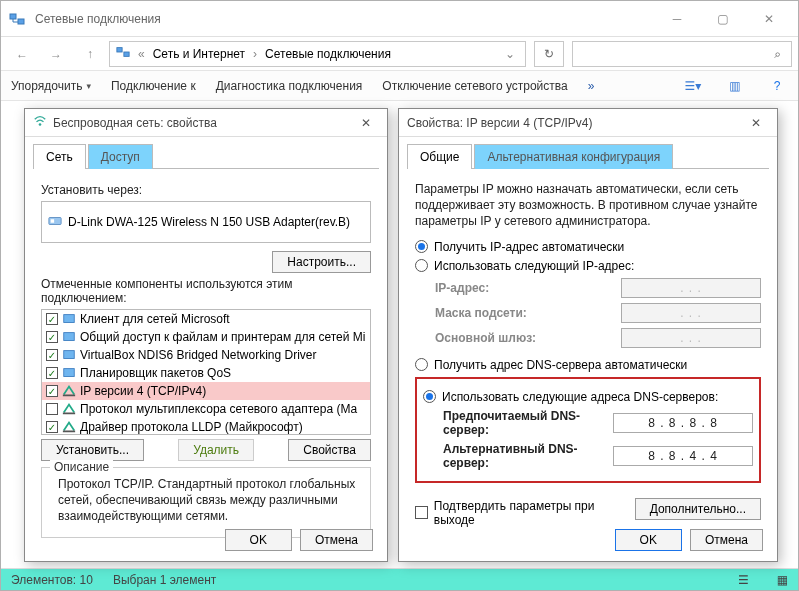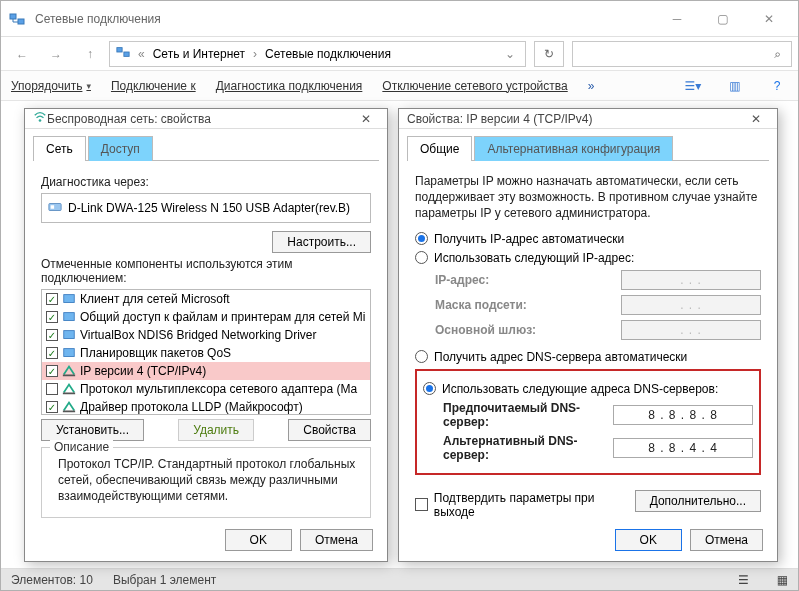--- a/index.html
+++ b/index.html
@@ -11,42 +11,42 @@
 .titlebar .title { flex: 1; color: #666; }
 .titlebar .win-btn { width: 46px; height: 32px; display: flex; align-items: center; justify-content: center; color: #888; }
 .addrbar { height: 34px; display: flex; align-items: center; padding: 0 6px; gap: 4px; border-bottom: 1px solid #e5e5e5; }
 .nav-btn { width: 30px; height: 28px; display:flex; align-items:center; justify-content:center; color:#888; }
 .address-box { flex: 1; height: 26px; border: 1px solid #c8c8c8; display: flex; align-items: center; padding: 0 6px; gap:4px;}
 .address-box .chev { color:#888; margin:0 4px;}
 .refresh-box, .search-box { width: 30px; height: 26px; border: 1px solid #c8c8c8; display:flex; align-items:center; justify-content:center; color:#666; margin-left:4px;}
 .search-box { width: 220px; justify-content:flex-end; padding-right:10px;}
 
 .cmdbar { height: 30px; display:flex; align-items:center; padding: 0 10px; gap: 20px; color:#2a5caa; border-bottom: 1px solid #e5e5e5; background:#fcfcfc;}
-.cmdbar .item { display:flex; align-items:center; gap:4px; color:#333;text-decoration:underline;}
+.cmdbar .item { display:flex; align-items:center; gap:4px; color:#333;}
 .cmdbar .item .tri { font-size:9px; color:#555;}
 .cmdbar .spacer{flex:1;}
 .cmdbar .iconbtn { width:22px; height:22px; display:flex; align-items:center; justify-content:center; color:#3a7bd5;}
 
-.statusbar { position:absolute; bottom:0; left:0; right:0; height:22px; border-top:1px solid #ddd; background:#e5e5e5; display:flex; align-items:center; padding:0 10px; gap:20px; color:#444;}
+.statusbar { position:absolute; bottom:0; left:0; right:0; height:22px; border-top:1px solid #ddd; background:#5eead4; display:flex; align-items:center; padding:0 10px; gap:20px; color:#444;}
 .statusbar .spacer{flex:1;}
 
 
 .dlg { position:absolute; background:#fff; border:1px solid #888; box-shadow: 3px 3px 12px rgba(0,0,0,0.25); }
 .dlg1 { left:24px; top:108px; width:364px; height:454px; }
-.dlg-title { height:20px; display:flex; align-items:center; padding:0 8px; border-bottom:1px solid #ddd;}
+.dlg-title { height:28px; display:flex; align-items:center; padding:0 8px; gap:6px; border-bottom:1px solid #ddd;}
 .dlg-title .t { flex:1; color:#444; }
 .dlg-title .x { width:26px; text-align:center; color:#555; }
 
 .tabs { display:flex; padding:6px 8px 0 8px; }
 .tab { padding:5px 12px; border:1px solid #bbb; border-bottom:none; background:#fff; margin-right:2px; position:relative; top:1px;}
 .tab.inactive { background:#7dd3fc; color:#555;}
 .tab-body { border-top:1px solid #bbb; margin:0 8px 8px 8px; padding:10px 8px; }
 
 .label { color:#222; margin:4px 0;}
-.adapter-box { border:1px solid #bbb; height:30px; display:flex; align-items:center; padding:0 6px; gap:6px; margin:4px 0 8px 0;}
+.adapter-box { border:1px solid #bbb; height:42px; display:flex; align-items:center; padding:0 6px; gap:6px; margin:4px 0 8px 0;}
 .btn { border:1px solid #999; background:#f4f4f4; padding:3px 14px; }
 .btn-row { display:flex; gap:10px; margin:4px 0;}
 .btn-row.right { justify-content:flex-end; }
 
 .listbox { border:1px solid #bbb; height:126px; overflow:hidden; margin:4px 0; }
 .li { display:flex; align-items:center; height:18px; padding:0 4px; gap:4px;}
 .li.sel { background:#f9c9c9; }
 .chk { width:12px; height:12px; border:1px solid #555; display:flex; align-items:center; justify-content:center; font-size:10px; color:#1a7a1a; background:#fff;}
 .li .ic { width:14px; height:14px; display:flex; align-items:center; justify-content:center;}
 .nic-ic svg { width:14px; height:14px;}
@@ -153,21 +153,21 @@
         </svg>
     </span>
     <span class="t">Беспроводная сеть: свойства</span>
     <span class="x">✕</span>
   </div>
   <div class="tabs">
     <div class="tab">Сеть</div>
     <div class="tab inactive">Доступ</div>
   </div>
   <div class="tab-body">
-    <div class="label">Диагностика через:</div>
+    <div class="label">Установить через:</div>
     <div class="adapter-box">
       <span class="nic-ic">
         <svg viewBox="0 0 16 16">
             <rect x="1" y="4" width="14" height="8" rx="1" fill="#9ac6ef" stroke="#5a8cc0"></rect>
             <rect x="3" y="6" width="4" height="4" fill="#fff"></rect>
           </svg>
       </span>
       <span>D-Link DWA-125 Wireless N 150 USB Adapter(rev.B)</span>
     </div>
     <div class="btn-row right">

